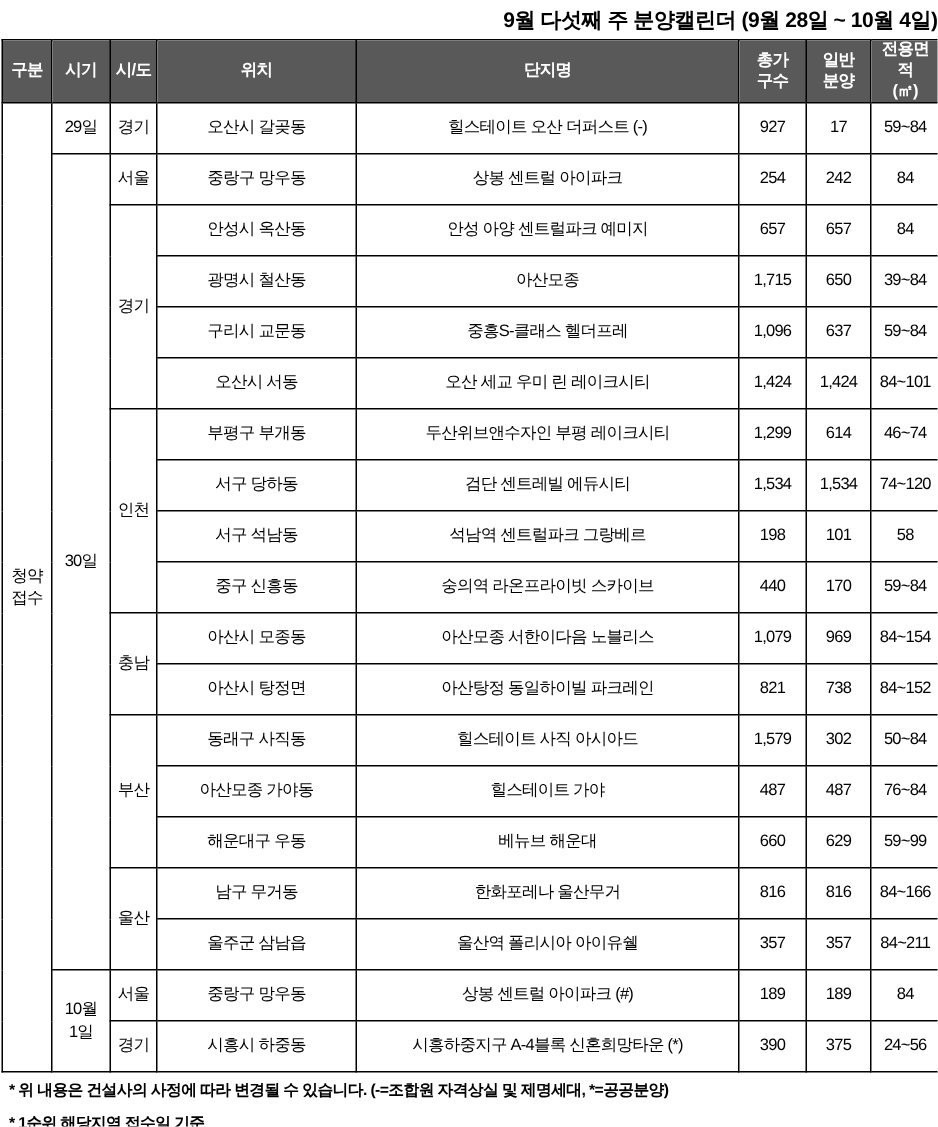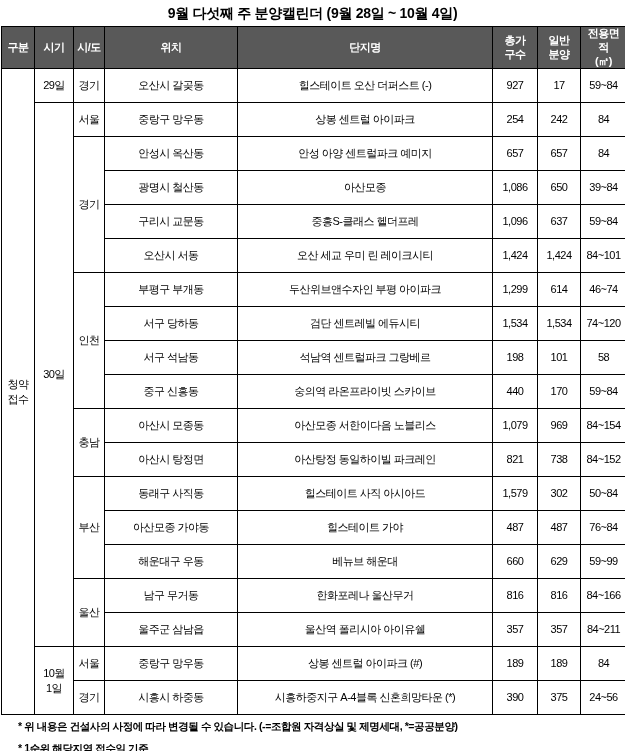--- a/index.html
+++ b/index.html
@@ -10,21 +10,21 @@
     font-family: "Liberation Sans", "DejaVu Sans", sans-serif;
     color: #000;
   }
   .page {
     width: 625px;
     height: 751px;
     box-sizing: border-box;
     overflow: hidden;
   }
   .title {
-    text-align: center;
+    text-align: right;
     font-weight: bold;
     font-size: 14px;
     padding: 5px 0 3px 0;
     letter-spacing: -0.3px;
   }
   table.cal {
     border-collapse: collapse;
     table-layout: fixed;
     width: 623px;
     margin-left: 1px;
@@ -51,21 +51,21 @@
     height: 33px;
     line-height: 1.35;
     background: #ffffff;
   }
   .footnotes {
     padding: 5px 2px 0 2px;
   }
   .footnote {
     font-size: 10.5px;
     font-weight: bold;
-    margin: 0 0 8px 16px;
+    margin: 0 0 8px 4px;
     letter-spacing: -0.4px;
   }
 </style>
 </head>
 <body>
 
 <div class="page">
   <div class="title">9월 다섯째 주 분양캘린더 (9월 28일 ~ 10월 4일)</div>
 
   <table class="cal">
@@ -119,42 +119,42 @@
           <td rowspan="4">경기</td>
           <td>안성시 옥산동</td>
           <td>안성 아양 센트럴파크 예미지</td>
           <td>657</td>
           <td>657</td>
           <td>84</td>
         </tr>
         <tr>
           <td>광명시 철산동</td>
           <td>아산모종</td>
-          <td>1,086</td>
+          <td>1,715</td>
           <td>650</td>
           <td>39~84</td>
         </tr>
         <tr>
           <td>구리시 교문동</td>
           <td>중흥S-클래스 헬더프레</td>
           <td>1,096</td>
           <td>637</td>
           <td>59~84</td>
         </tr>
         <tr>
           <td>오산시 서동</td>
           <td>오산 세교 우미 린 레이크시티</td>
           <td>1,424</td>
           <td>1,424</td>
           <td>84~101</td>
         </tr>
         <tr>
           <td rowspan="4">인천</td>
           <td>부평구 부개동</td>
-          <td>두산위브앤수자인 부평 아이파크</td>
+          <td>두산위브앤수자인 부평 레이크시티</td>
           <td>1,299</td>
           <td>614</td>
           <td>46~74</td>
         </tr>
         <tr>
           <td>서구 당하동</td>
           <td>검단 센트레빌 에듀시티</td>
           <td>1,534</td>
           <td>1,534</td>
           <td>74~120</td>

